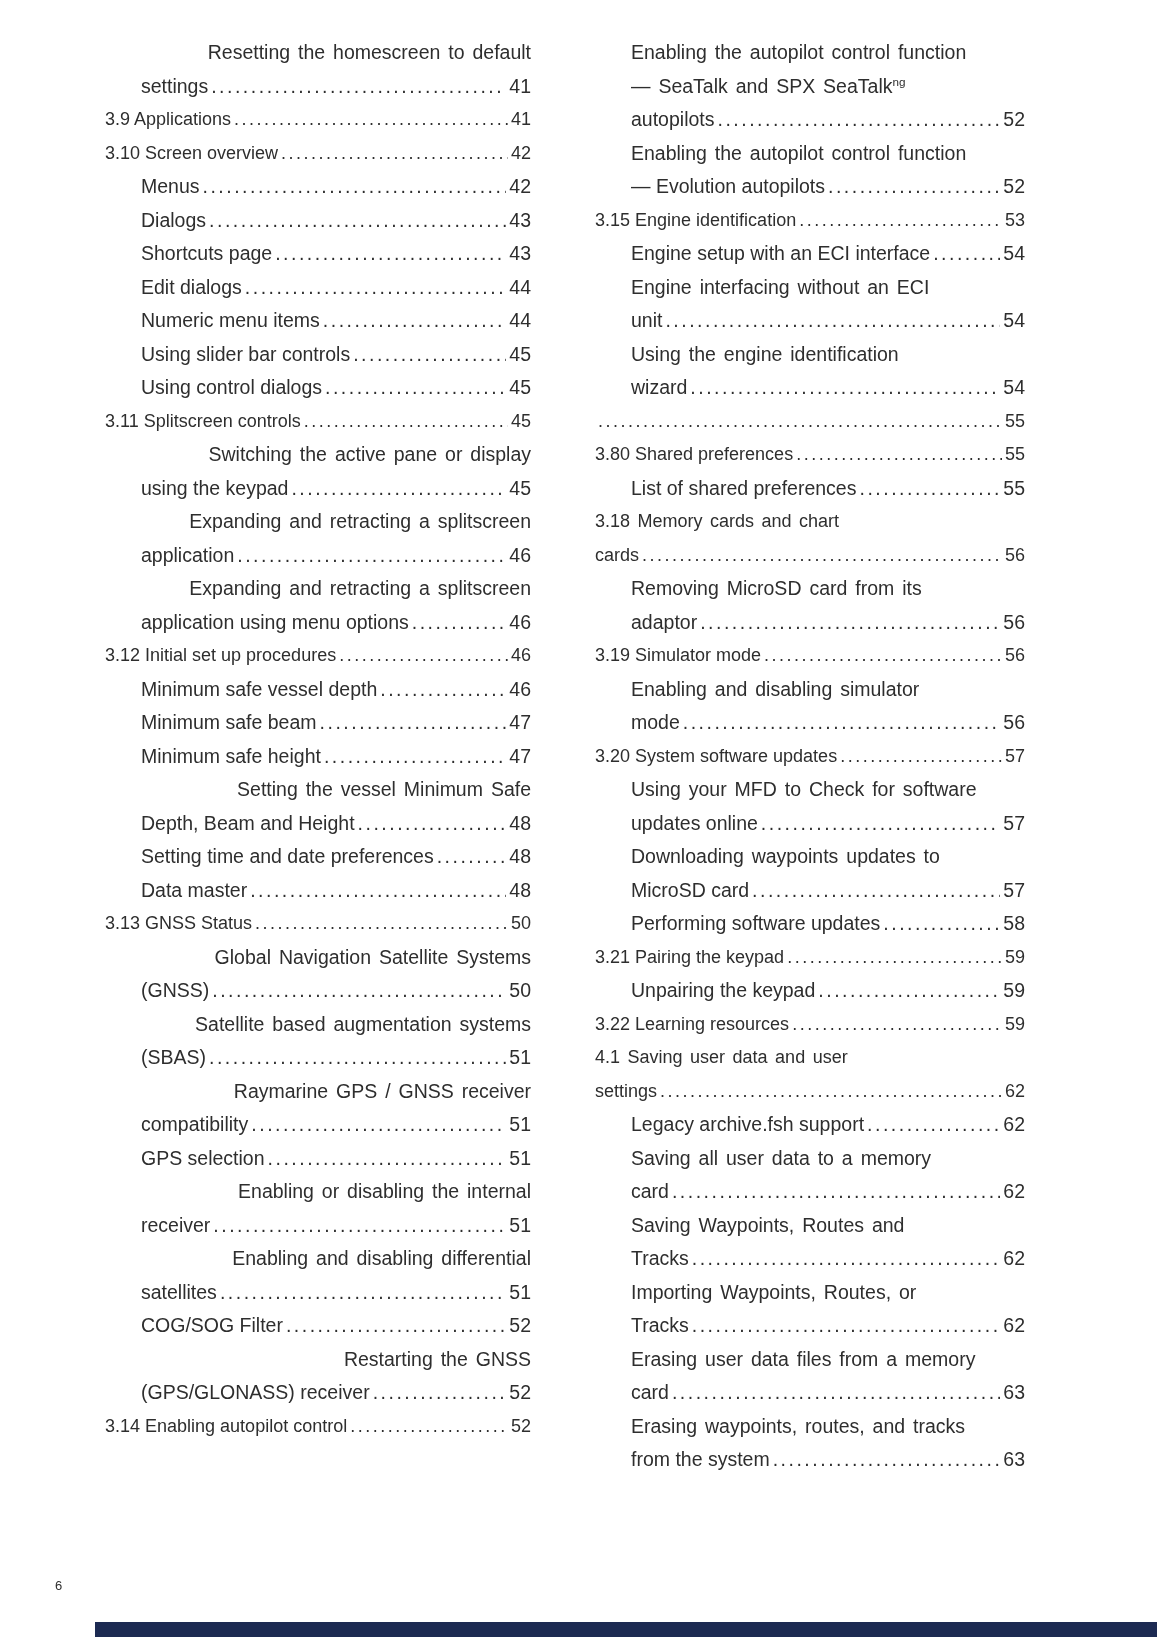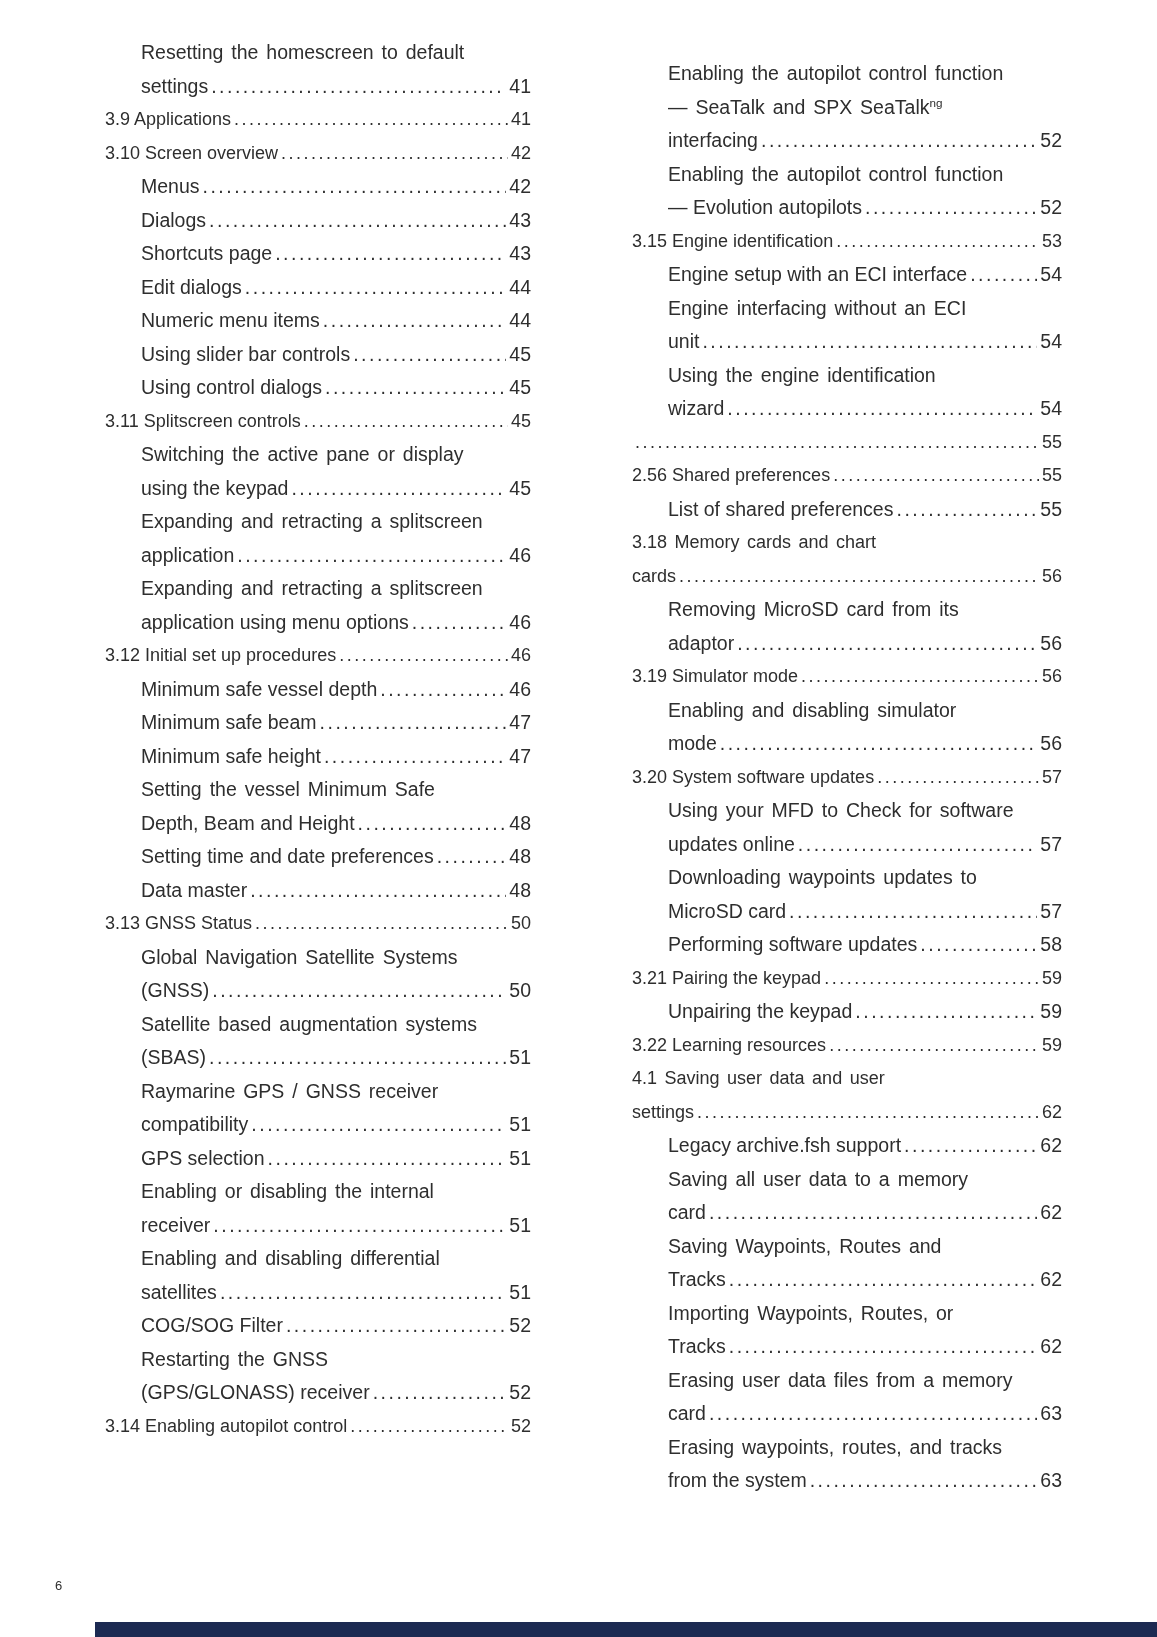--- a/index.html
+++ b/index.html
@@ -6,22 +6,22 @@
   * { margin: 0; padding: 0; box-sizing: border-box; }
   html, body { width: 1157px; height: 1637px; }
   body {
     background: #ffffff;
     font-family: "Liberation Sans", sans-serif;
     color: var(--body-text, #2e2e2e);
     position: relative;
     overflow: hidden;
   }
   .toc-col { position: absolute; top: 36px; }
-  .toc-col-left  { left: 105px; width: 426px; }
-  .toc-col-right { left: 632px; width: 430px; margin-top: 21px; }
+  .toc-col-left  { left: 105px; width: 426px; text-align: right; }
+  .toc-col-right { left: 595px; width: 430px; }
 
   .toc-entry { }
   .toc-line {
     line-height: 33.5px;
     font-size: 19.5px;
     display: block;
   }
   .toc-line:not(.toc-line-last) { word-spacing: 2.5px; }
   .level-section > .toc-line { font-size: 18px; }
   .level-sub { padding-left: 36px; }
@@ -299,21 +299,21 @@
           <span class="leader"></span>
           <span class="pnum">52</span>
         </div>
       </div>
     </div>
   <div class="toc-col toc-col-right">
       <div class="toc-entry level-sub">
         <div class="toc-line"><span class="toc-text">Enabling the autopilot control function</span></div>
         <div class="toc-line"><span class="toc-text">— SeaTalk and SPX SeaTalk<sup>ng</sup></span></div>
         <div class="toc-line toc-line-last">
-          <span class="toc-text">interfacing</span>
+          <span class="toc-text">autopilots</span>
           <span class="leader"></span>
           <span class="pnum">52</span>
         </div>
       </div>
       <div class="toc-entry level-sub">
         <div class="toc-line"><span class="toc-text">Enabling the autopilot control function</span></div>
         <div class="toc-line toc-line-last">
           <span class="toc-text">— Evolution autopilots</span>
           <span class="leader"></span>
           <span class="pnum">52</span>
@@ -350,21 +350,21 @@
         </div>
       </div>
       <div class="toc-entry level-section">
         <div class="toc-line toc-line-last">
           <span class="leader"></span>
           <span class="pnum">55</span>
         </div>
       </div>
       <div class="toc-entry level-section">
         <div class="toc-line toc-line-last">
-          <span class="toc-text">2.56 Shared preferences</span>
+          <span class="toc-text">3.80 Shared preferences</span>
           <span class="leader"></span>
           <span class="pnum">55</span>
         </div>
       </div>
       <div class="toc-entry level-sub">
         <div class="toc-line toc-line-last">
           <span class="toc-text">List of shared preferences</span>
           <span class="leader"></span>
           <span class="pnum">55</span>
         </div>

